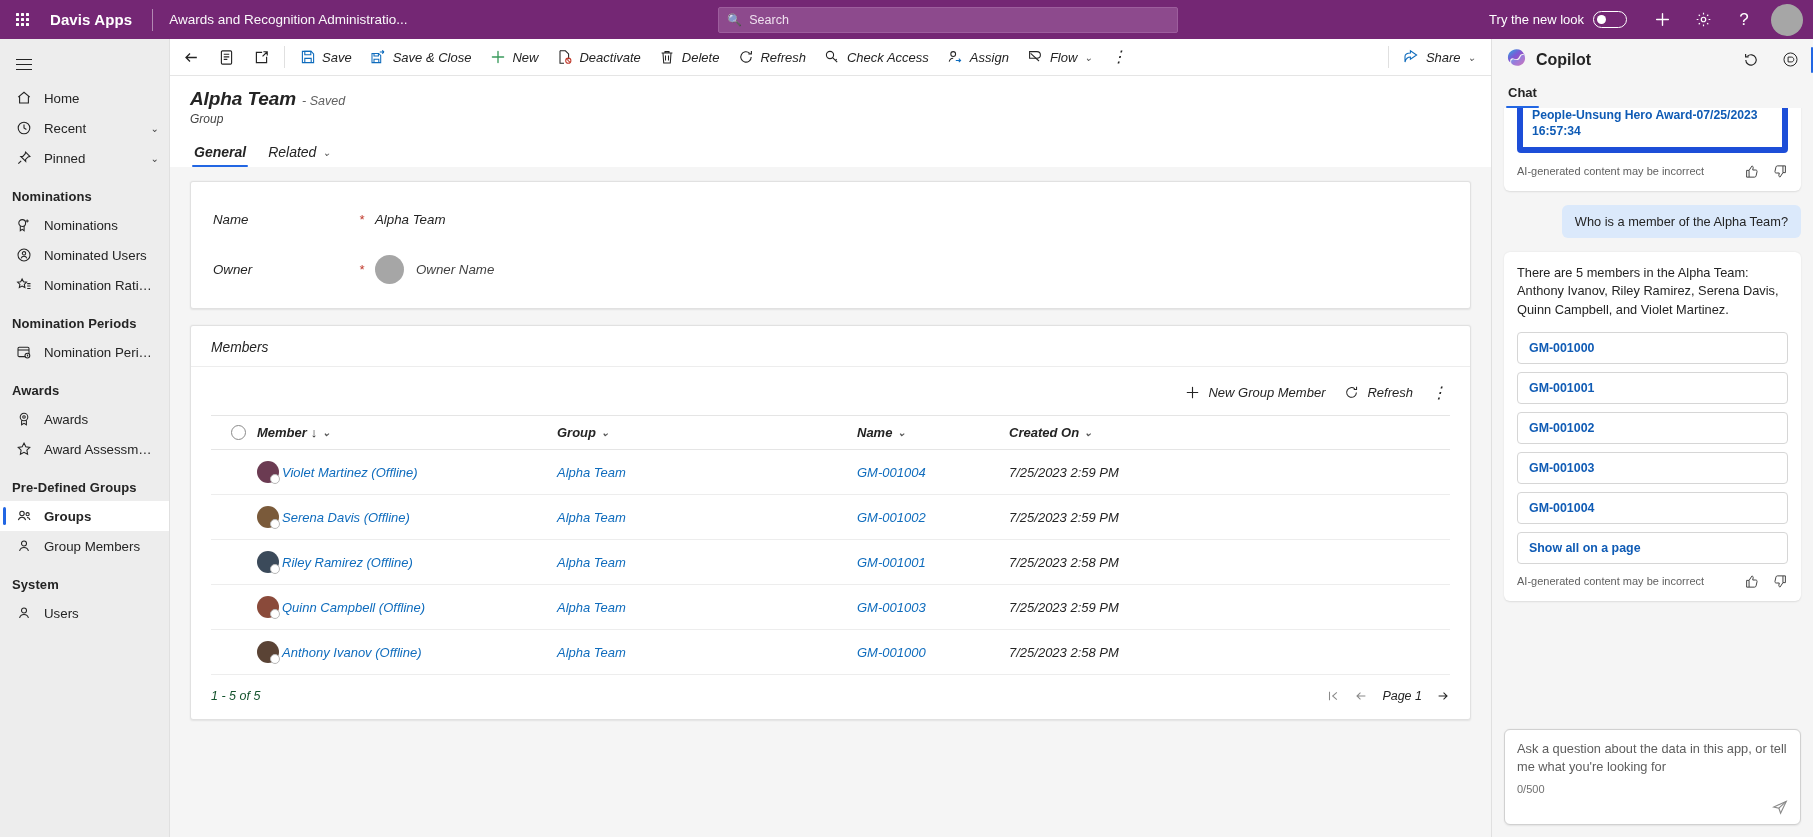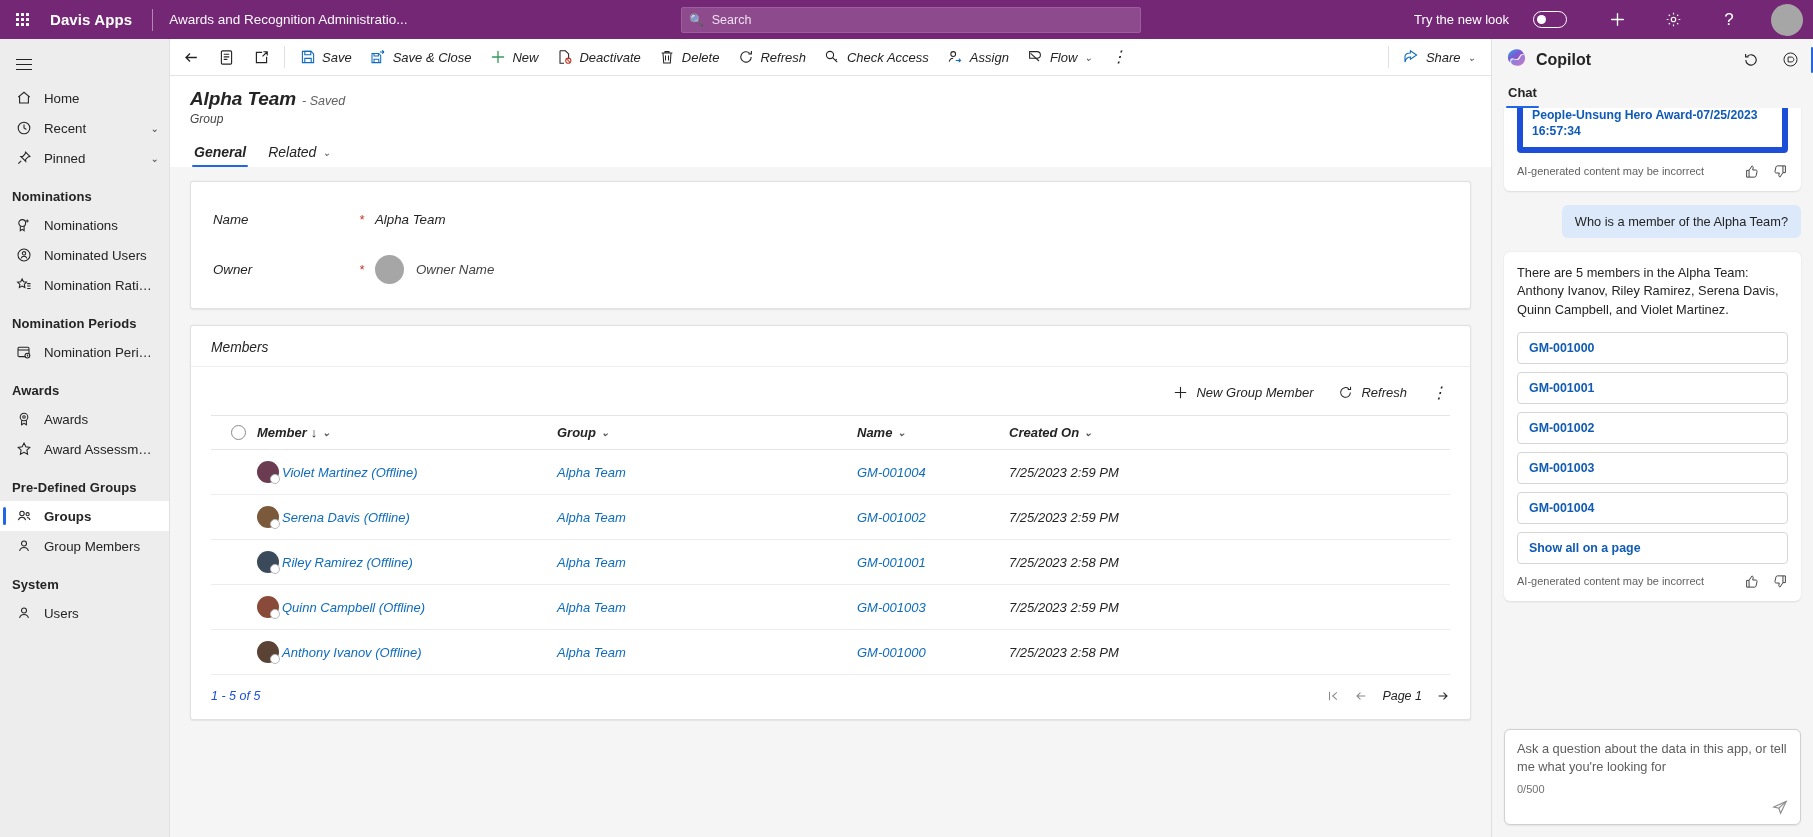--- a/index.html
+++ b/index.html
@@ -26,21 +26,21 @@
   .brand { font-size: 15px; font-weight: 700; letter-spacing: .1px; padding-left: 6px; }
   .hdr-sep { width: 1px; height: 22px; background: rgba(255,255,255,.45); margin: 0 16px 0 20px; }
   .appname { font-size: 13.5px; font-weight: 400; opacity: .97; }
   .searchwrap { flex: 1; display: flex; justify-content: center; }
   .searchbox {
     width: 460px; height: 26px; background: #8d4a8d; border: 1px solid #9d5e9d; border-radius: 2px;
     display: flex; align-items: center; padding: 0 8px; gap: 7px; cursor: text;
   }
   .searchbox .sicon { font-size: 12px; color: #ffffff; opacity: .95; line-height: 1; }
   .searchbox .sph { font-size: 12.5px; color: #efe1ef; }
-  .hdr-right { display: flex; align-items: center; gap: 16px; }
+  .hdr-right { display: flex; align-items: center; gap: 1px; }
   .newlook { font-size: 13px; margin-right: 8px; white-space: nowrap; }
   .toggle {
     width: 34px; height: 17px; border: 1.4px solid #fff; border-radius: 9px;
     position: relative; margin-right: 14px; cursor: pointer;
   }
   .toggle::after { content:''; position: absolute; left: 2.5px; top: 2.5px; width: 9px; height: 9px; border-radius: 50%; background: #fff; }
   .hicon { width: 40px; height: 39px; display: flex; align-items: center; justify-content: center; cursor: pointer; font-size: 17px; }
   .avatar-hdr { width: 32px; height: 32px; border-radius: 50%; background: #a6a6a6; margin-left: 6px; cursor: pointer; }
 
   
@@ -118,21 +118,21 @@
   .field-row:last-child { margin-bottom: 0; }
   .field-label { width: 146px; font-size: 13.3px; color: #242424; flex: 0 0 146px; }
   .req-star { width: 16px; color: #c0392b; font-size: 13px; text-align: left; flex: 0 0 16px; }
   .field-value { font-size: 13.3px; color: #242424; display:flex; align-items:center; gap: 12px; }
   .owner-avatar { width: 29px; height: 29px; border-radius: 50%; background: #a6a6a6; display:block; }
   .owner-name { font-size: 13.3px; color: #424242; }
 
   
   .subgrid { margin-top: 16px; }
   .subgrid-title { font-size: 13.8px; color: #242424; padding: 14px 20px 11px 20px; border-bottom: 1px solid #ededed; }
-  .grid-cmd { display: flex; align-items: center; justify-content: flex-end; gap: 6px; padding: 12px 14px 9px 14px; }
+  .grid-cmd { display: flex; align-items: center; justify-content: flex-end; gap: 0; padding: 12px 14px 9px 14px; }
   .gcmd { display:flex; align-items:center; gap: 7px; font-size: 13px; color: #242424; padding: 5px 9px; border-radius:2px; cursor:pointer; white-space:nowrap; }
 
   table.grid { width: 100%; border-collapse: collapse; table-layout: fixed; }
   table.grid thead th {
     font-size: 13px; font-weight: 600; color: #242424; text-align: left; padding: 9px 0 9px 0;
     border-bottom: 1px solid #e5e5e5; border-top: 1px solid #e5e5e5; cursor: pointer; white-space: nowrap;
   }
   table.grid thead th .th-in { display:flex; align-items:center; gap: 4px; }
   .sel-circle { width: 15px; height: 15px; border: 1.3px solid #8a8a8a; border-radius: 50%; display:block; cursor:pointer; }
   table.grid tbody td {
@@ -144,21 +144,21 @@
   .col-name   { width: 152px; }
   .col-created{ width: auto; }
   .cell-link { color: #0f6cbd; cursor: pointer; }
   .member-cell { display: flex; align-items: center; gap: 3px; }
   .mini-av { width: 22px; height: 22px; border-radius: 50%; position: relative; flex: 0 0 22px; overflow: visible; }
   .mini-av::after {
     content:''; position:absolute; right:-1px; bottom:-1px; width: 8px; height: 8px;
     border-radius: 50%; background: #fff; border: 1.2px solid #b9b9b9;
   }
   .grid-footer { display: flex; align-items: center; justify-content: space-between; padding: 14px 20px 16px 20px; }
-  .grid-count { font-size: 12.5px; color: #1d4ed8; }
+  .grid-count { font-size: 12.5px; color: #14532d; }
   .pager { display: flex; align-items: center; gap: 14px; font-size: 12.5px; color: #242424; }
   .pager .pbtn { cursor: pointer; color: #8a8a8a; display:flex; align-items:center; }
   .pager .pbtn.on { color: #242424; }
 
   
   .copilot {
     width: 322px; min-width: 322px; background: #f5f5f5; border-left: 1px solid #e0e0e0;
     display: flex; flex-direction: column;
   }
   .cp-head { height: 41px; display: flex; align-items: center; padding: 0 8px 0 14px; gap: 9px; background:#f5f5f5; }

